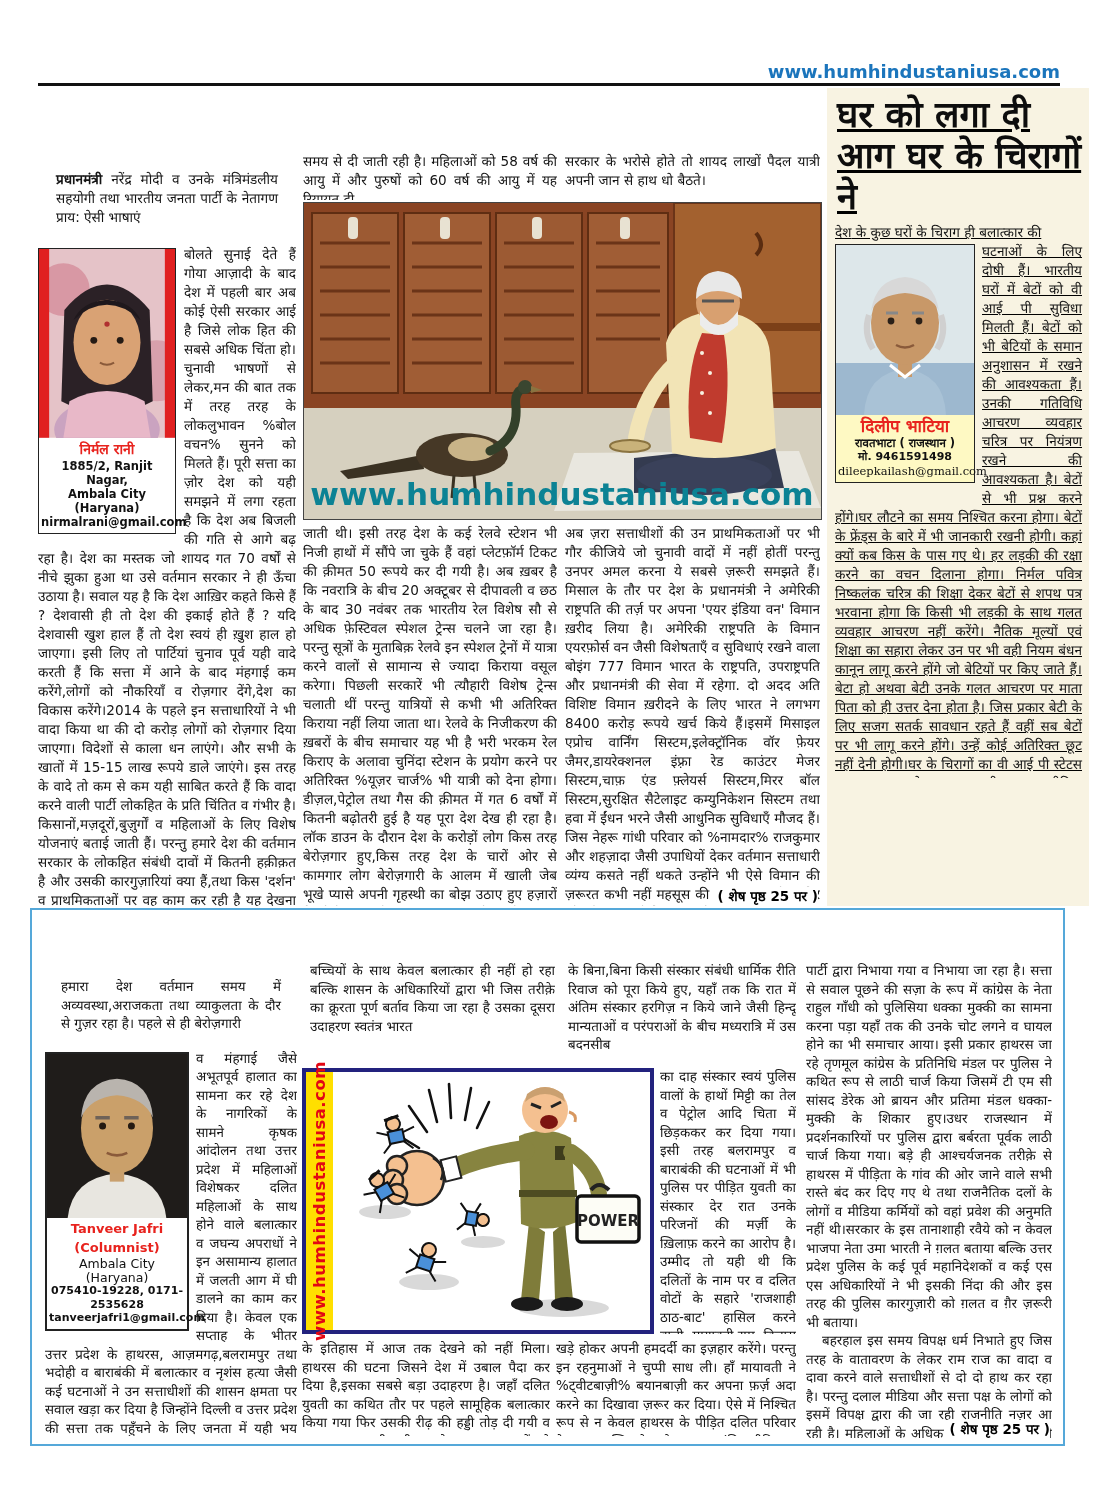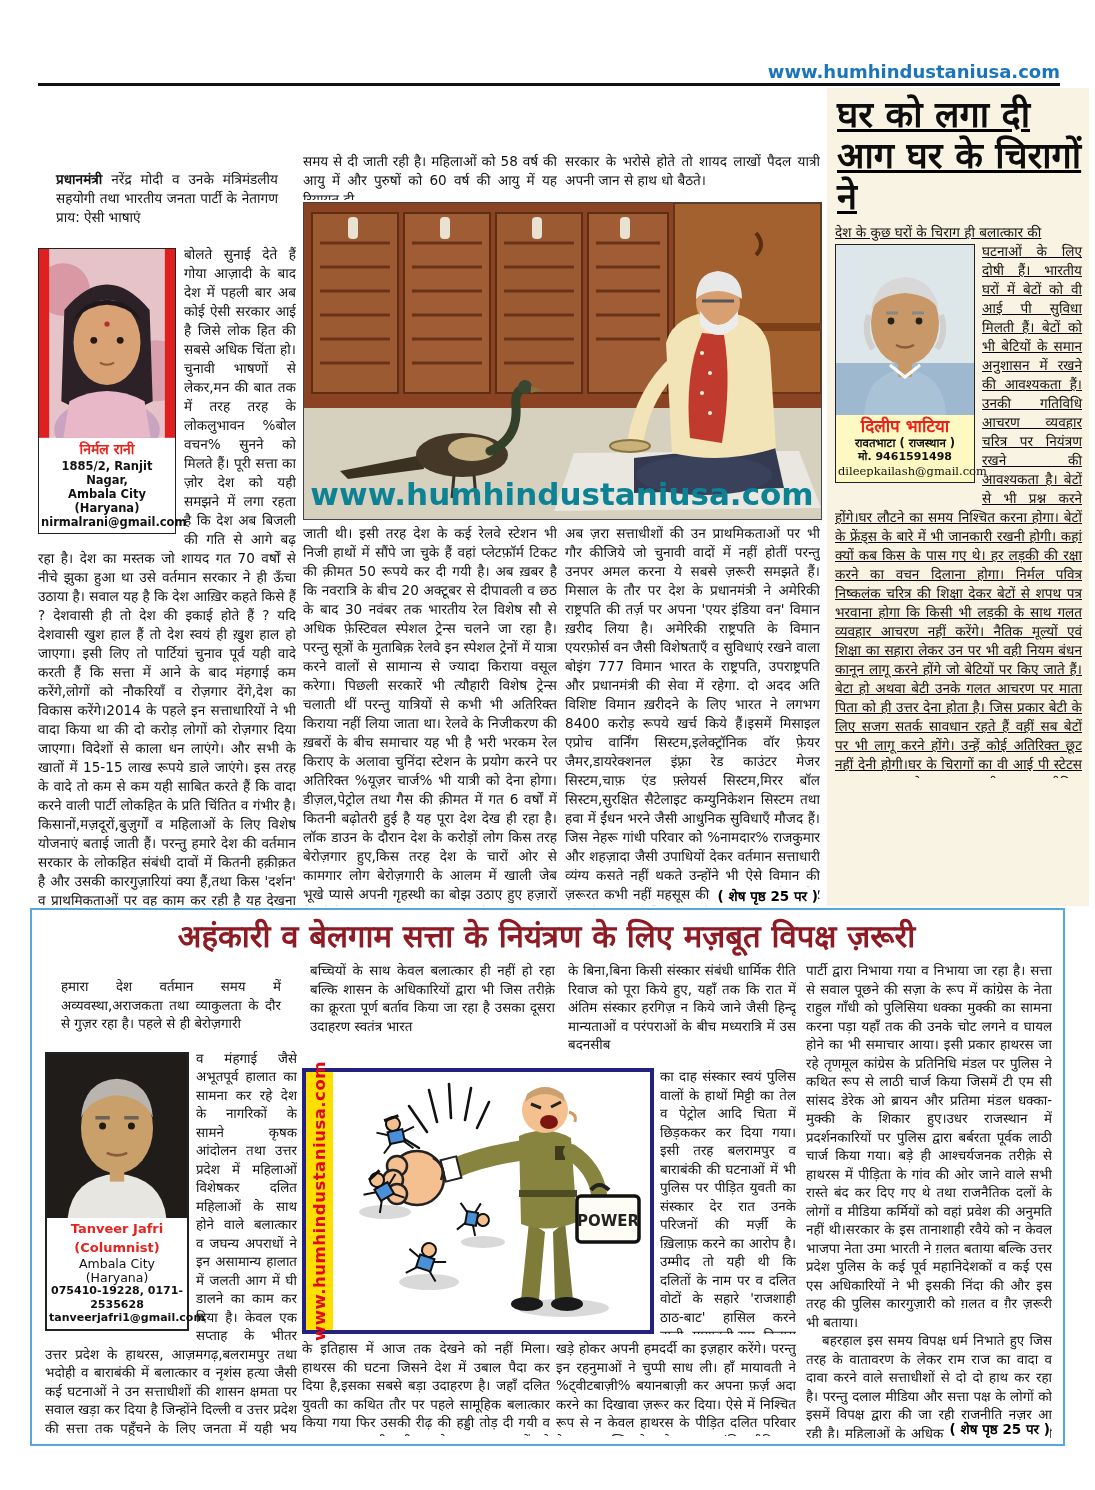--- a/index.html
+++ b/index.html
@@ -181,21 +181,20 @@
             <div class="author-line" style="font-weight:normal;font-family:'DejaVu Serif',serif;">dileepkailash@gmail.com</div>
           </div>
         </div>
         <span>घटनाओं के लिए दोषी हैं। भारतीय घरों में बेटों को वी आई पी सुविधा मिलती हैं। बेटों को भी बेटियों के समान अनुशासन में रखने की आवश्यकता हैं। उनकी गतिविधि आचरण व्यवहार चरित्र पर नियंत्रण रखने की आवश्यकता है। बेटों से भी प्रश्न करने होंगे।घर लौटने का समय निश्चित करना होगा। बेटों के फ्रेंड्स के बारे में भी जानकारी रखनी होगी। कहां क्यों कब किस के पास गए थे। हर लड़की की रक्षा करने का वचन दिलाना होगा। निर्मल पवित्र निष्कलंक चरित्र की शिक्षा देकर बेटों से शपथ पत्र भरवाना होगा कि किसी भी लड़की के साथ गलत व्यवहार आचरण नहीं करेंगे। नैतिक मूल्यों एवं शिक्षा का सहारा लेकर उन पर भी वही नियम बंधन कानून लागू करने होंगे जो बेटियों पर किए जाते हैं। बेटा हो अथवा बेटी उनके गलत आचरण पर माता पिता को ही उत्तर देना होता है। जिस प्रकार बेटी के लिए सजग सतर्क सावधान रहते हैं वहीं सब बेटों पर भी लागू करने होंगे। उन्हें कोई अतिरिक्त छूट नहीं देनी होगी।घर के चिरागों का वी आई पी स्टेटस समाप्त करना होगा। वरना तारीख स्थान पीड़िता पीड़ा देने वालों के नाम बदलकर हम बलात्कार के समाचार सुनते पढ़ते रहेंगे सोशल साइट्स पर आक्रोश निकालते रहेंगे मोमबत्ती मार्च निकालते रहेंगे। ज्ञापन देते रहेंगे। एक दूसरे पर दोषारोपण करते रहेंगे। घर की आग तो घर के चिराग लगा रहे हैं। पीड़िता बेटी रात के अंधेरे में पुलिस द्वारा राख में परिवर्तित कर दी जाएगी।</span>
       </div>
 
     </div>
   </div>
 
   <div class="abs a2-box">
-    <div class="abs a2-headline">अहंकारी व बेलगाम सत्ता के नियंत्रण के लिए मज़बूत विपक्ष ज़रूरी</div>
 
     <div class="abs a2-text" style="left:13px;top:52px;width:252px;height:474px;">
       <p style="margin:16px;"><span class="lead">हमारा</span><span> देश वर्तमान समय में अव्यवस्था,अराजकता तथा व्याकुलता के दौर से गुज़र रहा है। पहले से ही बेरोज़गारी</span></p>
       <div>
         <div class="a2-author-box">
           <svg class="photo-frame" viewBox="0 0 136 160">
             <rect width="136" height="160" fill="#1f1c1a"></rect>
             <path d="M20 160 Q24 120 68 116 Q112 120 116 160 Z" fill="#e8e6e0"></path>
             <path d="M61 106 h14 v18 h-14 z" fill="#c9a06e"></path>
             <ellipse cx="68" cy="72" rx="35" ry="44" fill="#caa06a"></ellipse>

